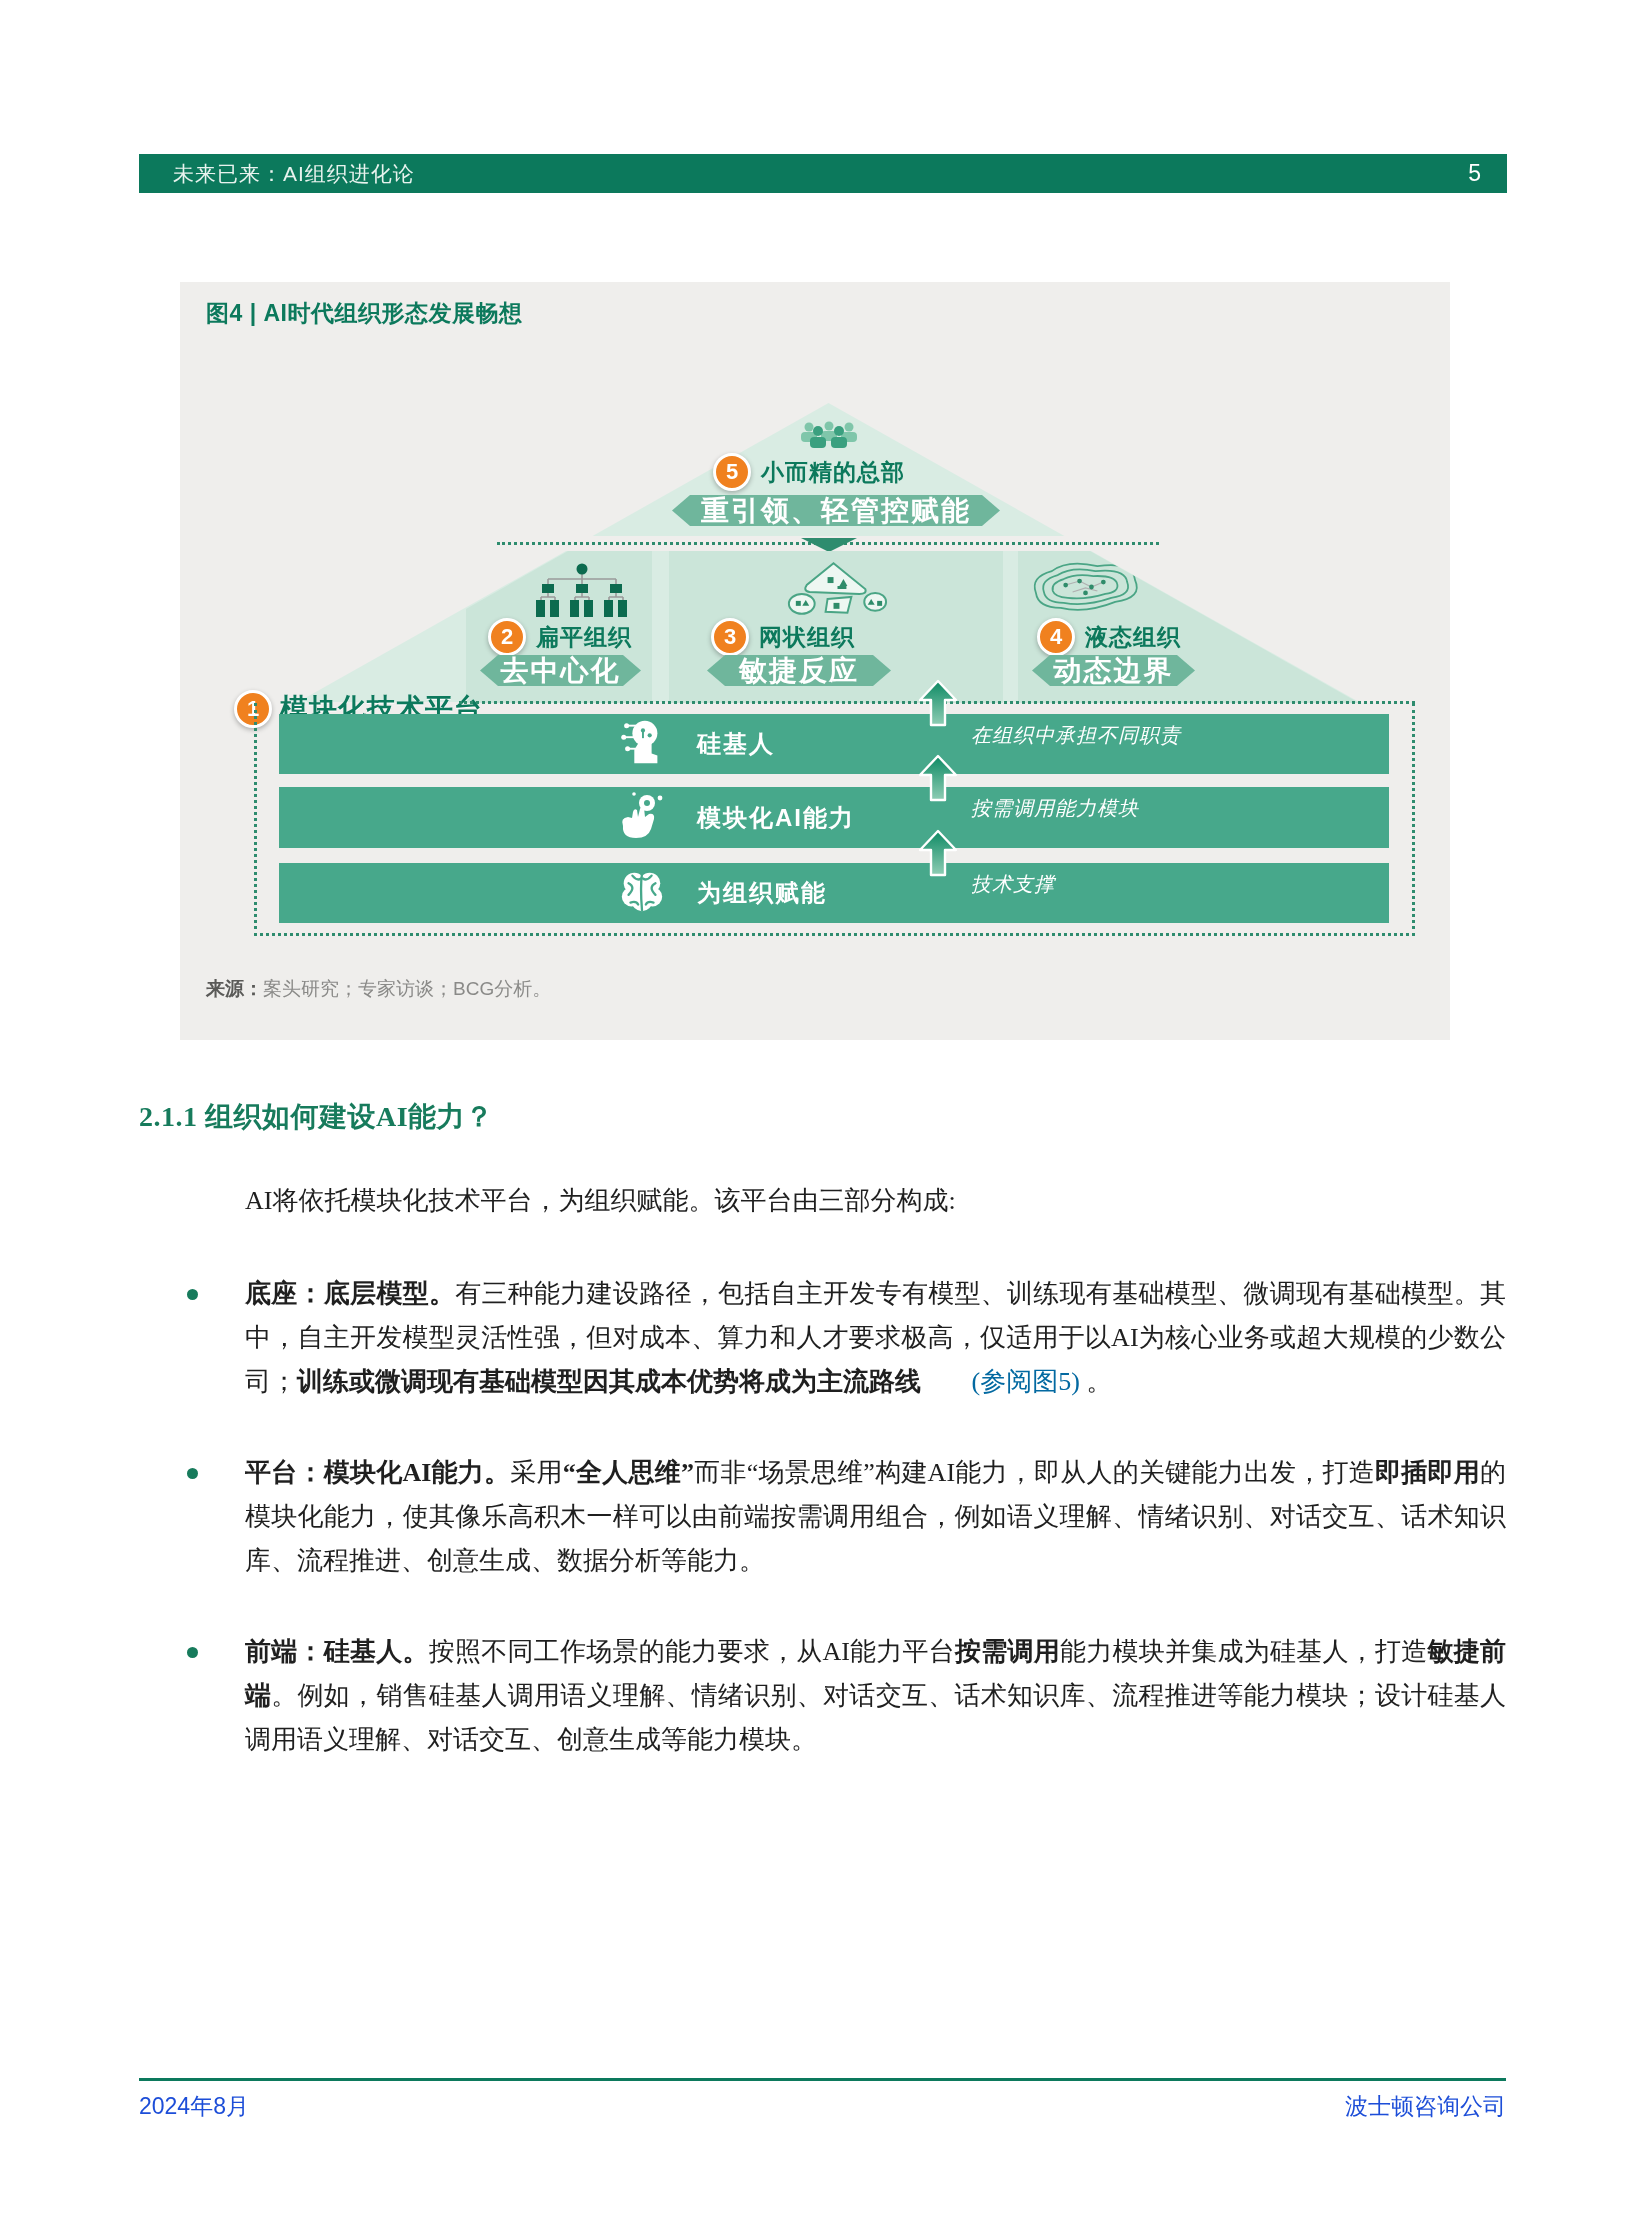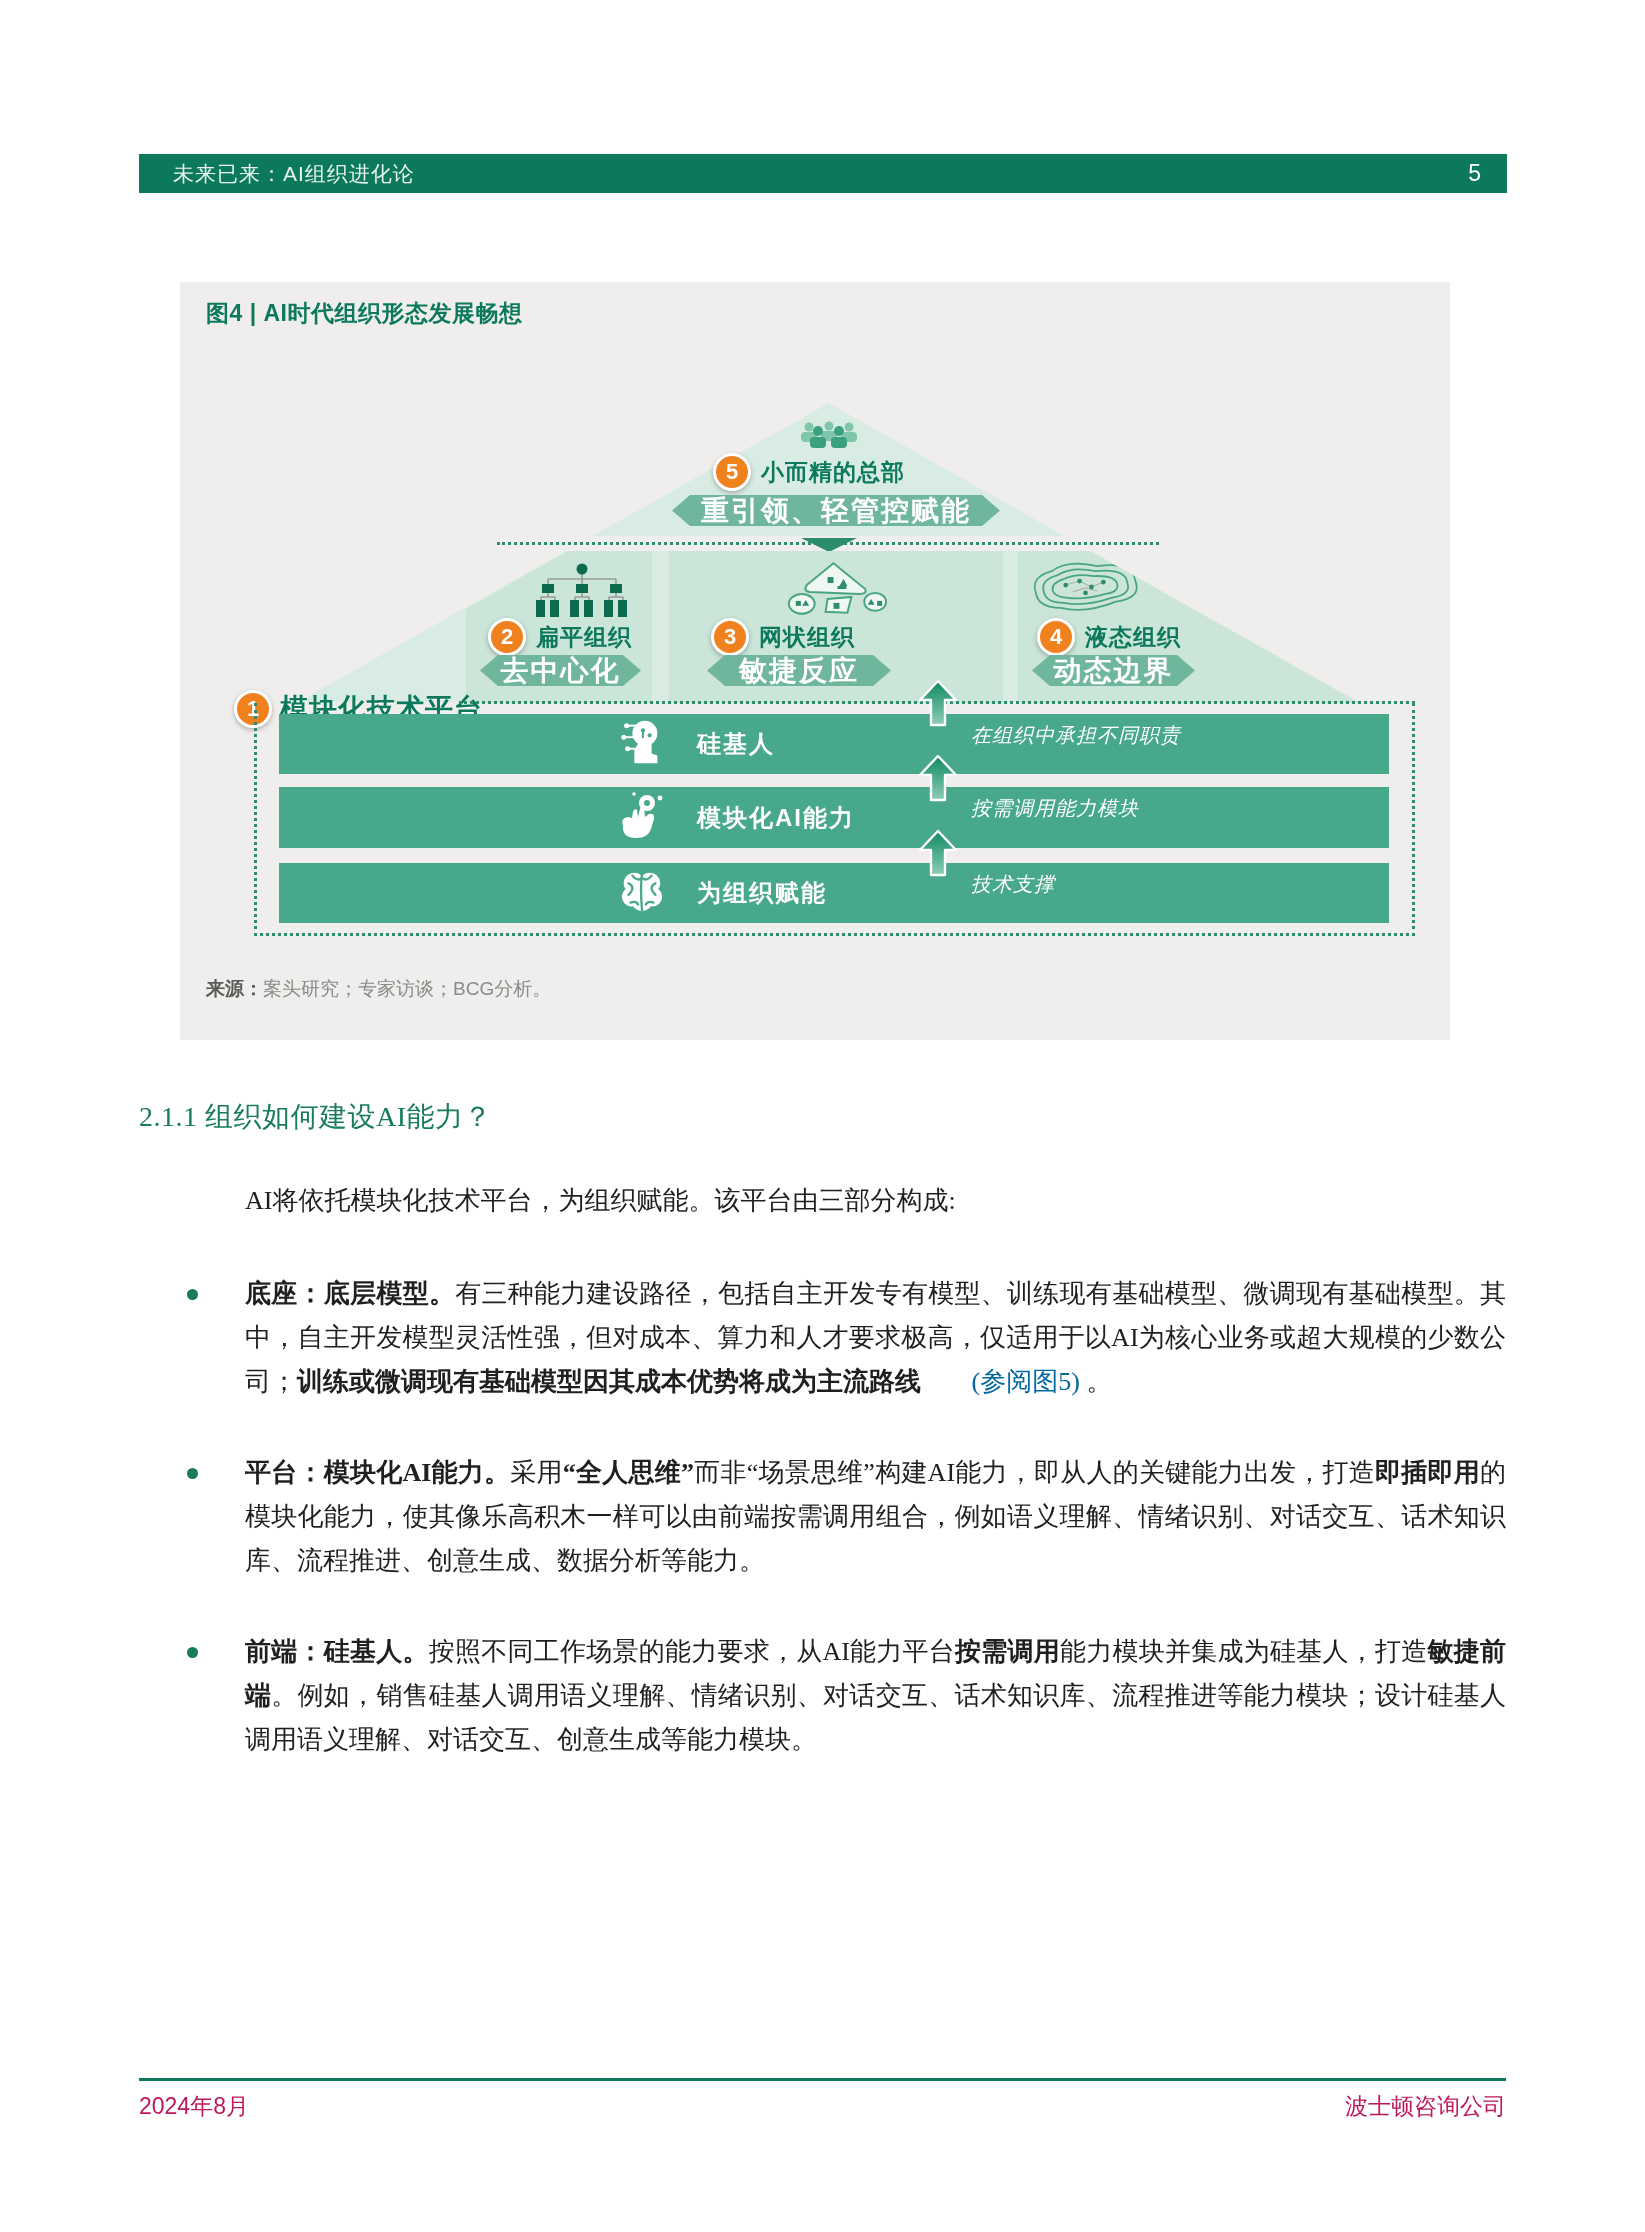--- a/index.html
+++ b/index.html
@@ -65,34 +65,34 @@
     font-style:italic; font-family:"Liberation Serif", serif; letter-spacing:1px; }
   .up-arrow { position:absolute; left:738px; width:40px; height:48px; z-index:6; }
   .arrow-a { top:397px; } .arrow-b { top:472px; } .arrow-c { top:547px; }
 
   .fig-source { position:absolute; left:26px; top:694px; font-size:19px; color:#8a8a88; }
   .fig-source b { color:#5a5a58; }
 
   
   .content { position:absolute; left:139px; top:1098px; width:1367px;
     font-family:"Liberation Serif", serif; color:#1f1f1f; }
-  .section-heading { color:#177b5c; font-size:28px; font-weight:normal; letter-spacing:0.5px; }
+  .section-heading { color:#177b5c; font-size:28px; font-weight:bold; letter-spacing:0.5px; }
   .intro { margin:47px 0 8px 106px; font-size:26px; }
   .bullets { list-style:none; margin-top:54px; }
   .bullet { position:relative; padding-left:106px; margin-bottom:47px; font-size:26px;
     line-height:44px; text-align:justify; }
   .bullet-dot { position:absolute; left:48px; top:17px; width:11px; height:11px;
     border-radius:50%; background:#177b5c; }
   .seg-b { font-weight:bold; }
   .seg-g { color:#0369a1;margin-left:44px; }
 
   
   .footer-line { position:absolute; left:139px; top:2078px; width:1367px; height:3px; background:#0c795c; }
   .footer-text { position:absolute; left:139px; top:2091px; width:1367px; display:flex;
-    justify-content:space-between; color:#be185d; font-size:23px; }
+    justify-content:space-between; color:#1d4ed8; font-size:23px; }
 </style>
 </head>
 <body>
 
 <svg width="0" height="0" style="position:absolute">
   <defs>
     <linearGradient id="arrow-grad" x1="0" y1="0" x2="0" y2="1">
       <stop offset="0" stop-color="#0e8a64"></stop>
       <stop offset="1" stop-color="#8ecdb4"></stop>
     </linearGradient>

